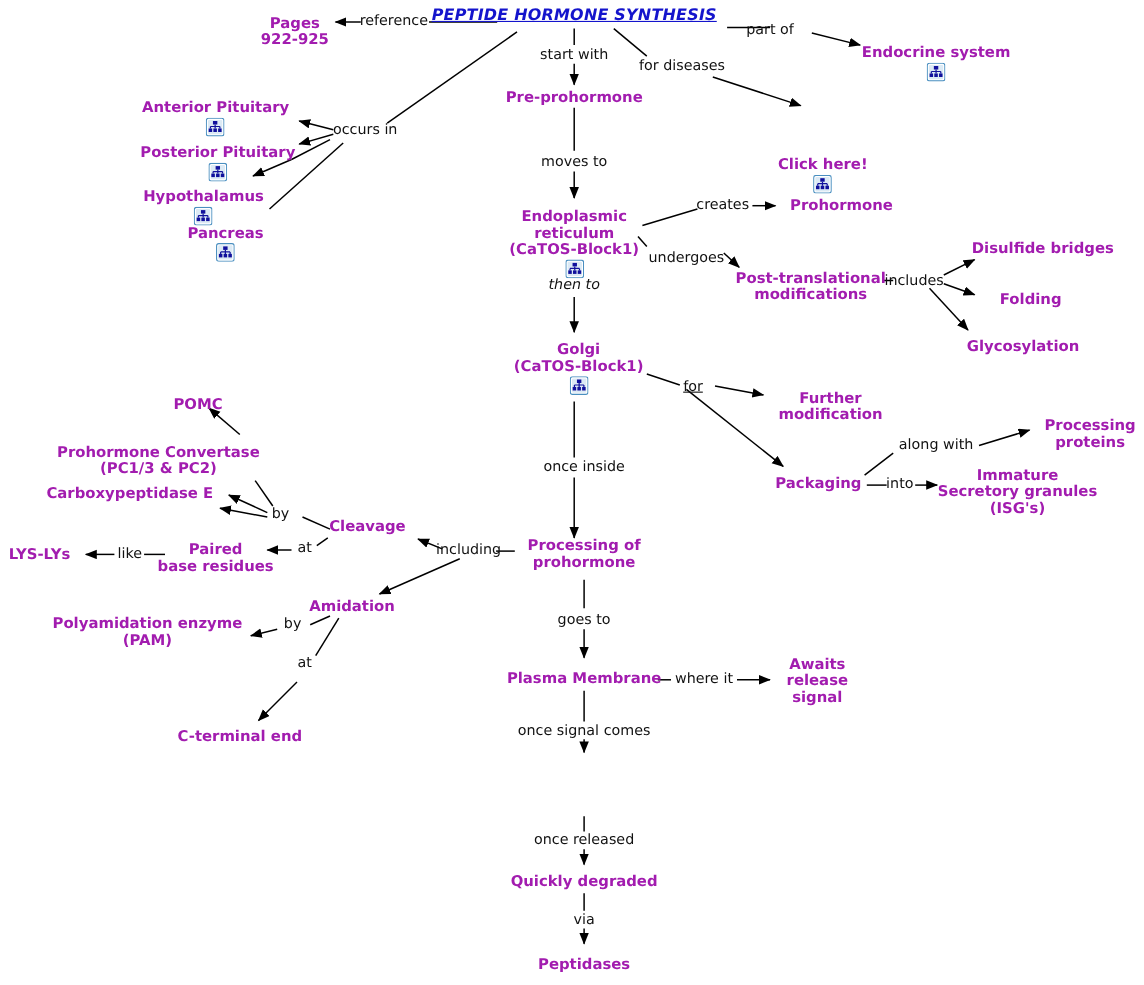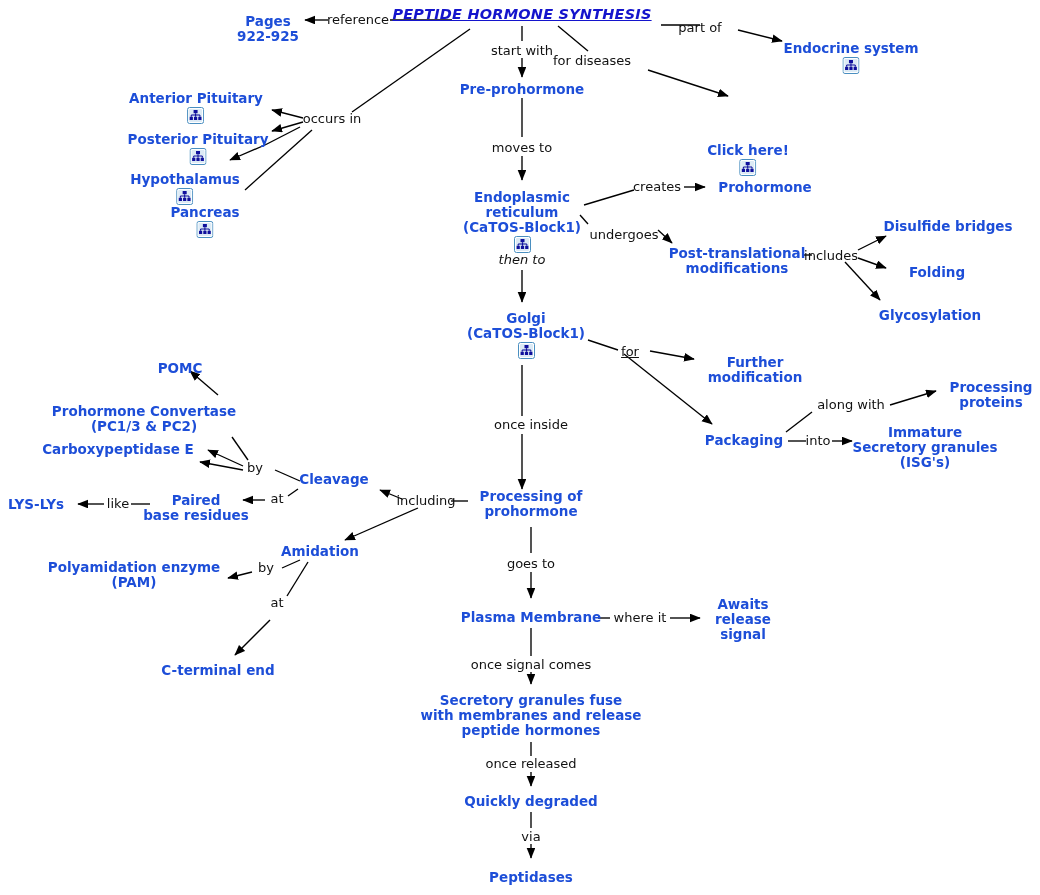--- a/index.html
+++ b/index.html
@@ -16,21 +16,21 @@
     overflow:hidden;
   }
   svg#edges{
     position:absolute;
     left:0;top:0;
     width:1040px;height:895px;
     pointer-events:none;
   }
   .node{
     position:absolute;
-    color:#1d4ed8;
+    color:#a21caf;
     font-weight:bold;
     font-size:13.5px;
     line-height:15px;
     text-align:center;
     white-space:nowrap;
     transform:translateX(-50%);
     cursor:pointer;
   }
   .node.multiline{white-space:normal;}
   .node .txt{display:block;}
@@ -409,41 +409,36 @@
   <div class="node" style="left:531px;top:610px;">
     <span>Plasma Membrane</span>
   </div>
 
   <div class="node multiline" style="left:743px;top:597px;width:90px;">
     <span class="txt">Awaits</span>
     <span class="txt">release</span>
     <span class="txt">signal</span>
   </div>
 
-  <div class="node multiline" style="left:531px;top:693px;width:260px;">
-    <span class="txt">Secretory granules fuse</span>
-    <span class="txt">with membranes and release</span>
-    <span class="txt">peptide hormones</span>
-  </div>
 
   <div class="node" style="left:531px;top:794px;">
     <span>Quickly degraded</span>
   </div>
 
   <div class="node" style="left:531px;top:870px;">
     <span>Peptidases</span>
   </div>
 
   <div class="linkword" style="left:358px;top:13px;">reference</div>
 
   <div class="linkword" style="left:700px;top:21px;">part of</div>
 
   <div class="linkword" style="left:522px;top:44px;">start with</div>
 
-  <div class="linkword" style="left:592px;top:54px;">for diseases</div>
+  <div class="linkword" style="left:620px;top:54px;">for diseases</div>
 
   <div class="linkword" style="left:332px;top:112px;">occurs in</div>
 
   <div class="linkword" style="left:522px;top:141px;">moves to</div>
 
   <div class="linkword" style="left:657px;top:180px;">creates</div>
 
   <div class="linkword" style="left:624px;top:228px;">undergoes</div>
 
   <div class="linkword" style="left:831px;top:249px;">includes</div>

